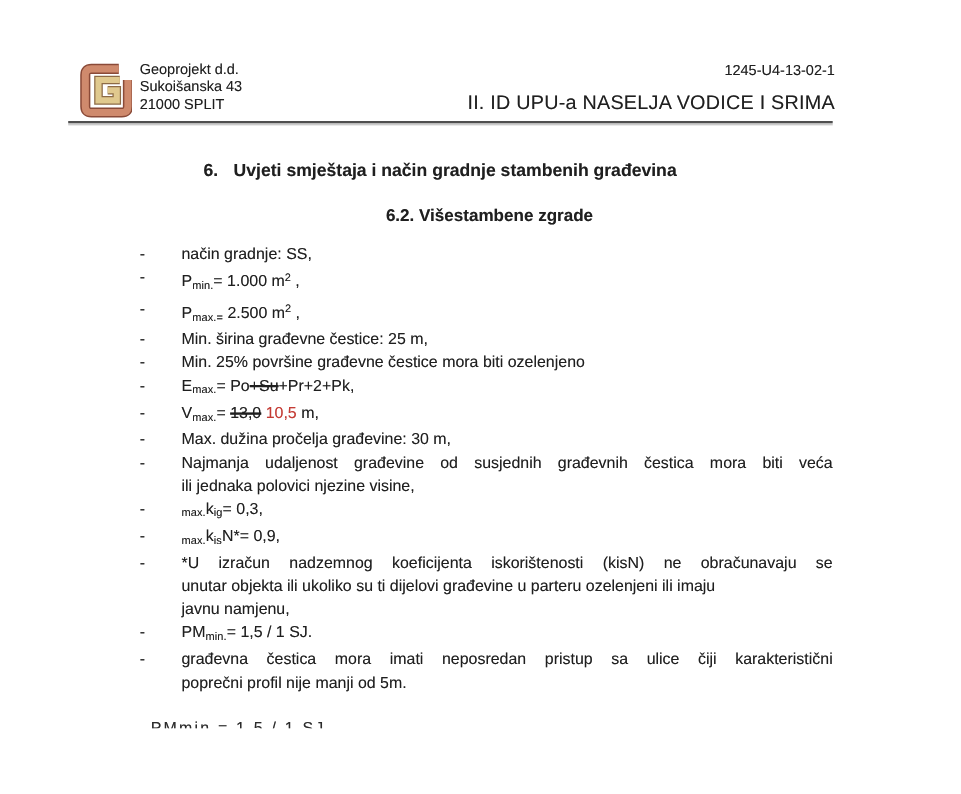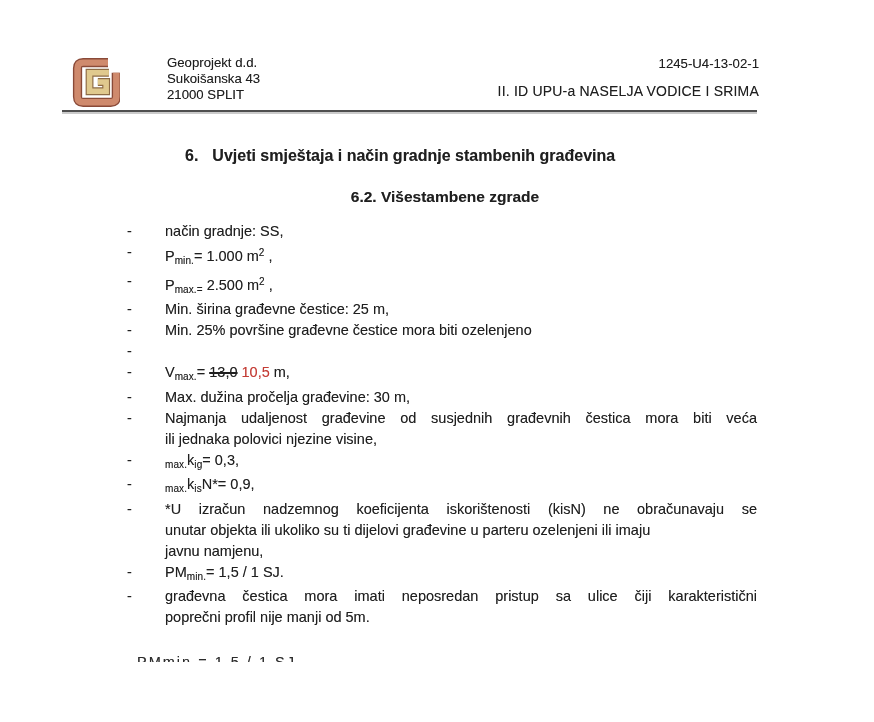--- a/index.html
+++ b/index.html
@@ -7,23 +7,23 @@
     position:relative;
     width:874px;height:722px;
     background:#ffffff;
     font-family:"Liberation Sans", sans-serif;
     color:#1f1f1f;
     overflow:hidden;
     text-shadow:0 0 .4px rgba(30,30,30,.45);
   }
   
   .logo{position:absolute;left:72px;top:56px;width:48px;height:52px;}
-  .company{position:absolute;left:127px;top:55px;font-size:13.2px;line-height:16px;margin-left:40px;}
+  .company{position:absolute;left:127px;top:55px;font-size:13.2px;line-height:16px;}
   .docnum{position:absolute;right:115px;top:56px;font-size:13.2px;}
-  .doctitle{position:absolute;right:115px;top:83px;font-size:14px;text-align:right;letter-spacing:.2px;}
+  .doctitle{position:absolute;right:115px;top:83px;font-size:18px;text-align:right;letter-spacing:.2px;}
   .hrule{
     position:absolute;left:62px;top:110px;width:695px;height:2px;
     background:#4f4f4f;box-shadow:0 2px 0 rgba(160,160,160,.55);
   }
   
   .sec-title{position:absolute;left:185px;top:147px;font-size:16px;font-weight:bold;white-space:nowrap;text-align:center;}
   .sec-title .num{margin-right:14px;}
   .sub-title{position:absolute;left:85px;top:188px;width:720px;text-align:center;font-size:15.5px;font-weight:bold;}
   
   .body{position:absolute;left:65px;top:220px;width:692px;font-size:14.5px;line-height:21px;}
@@ -98,20 +98,23 @@
           </div>
         </div>
         <div class="item">
           <span class="dash">-</span>
           <div class="itext">
             <div><span>Min. 25% površine građevne čestice mora biti ozelenjeno</span></div>
           </div>
         </div>
         <div class="item">
           <span class="dash">-</span>
+          <div class="itext">
+            <div><span>E</span><span class="sub">max.</span><span>= Po</span><span class="strike">+Su</span><span>+Pr+2+Pk,</span></div>
+          </div>
         </div>
         <div class="item">
           <span class="dash">-</span>
           <div class="itext">
             <div><span>V</span><span class="sub">max.</span><span>= </span><span class="strike">13,0</span><span> </span><span class="red">10,5</span><span> m,</span></div>
           </div>
         </div>
         <div class="item">
           <span class="dash">-</span>
           <div class="itext">

